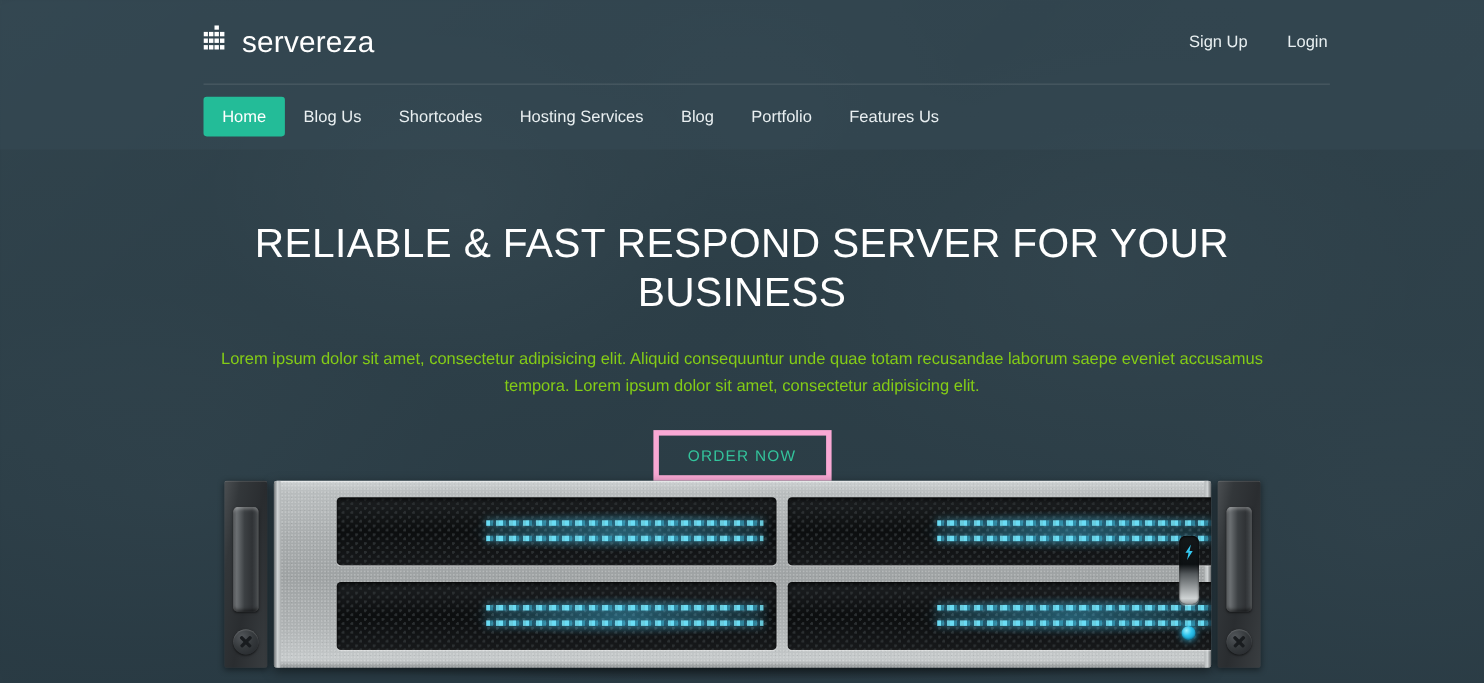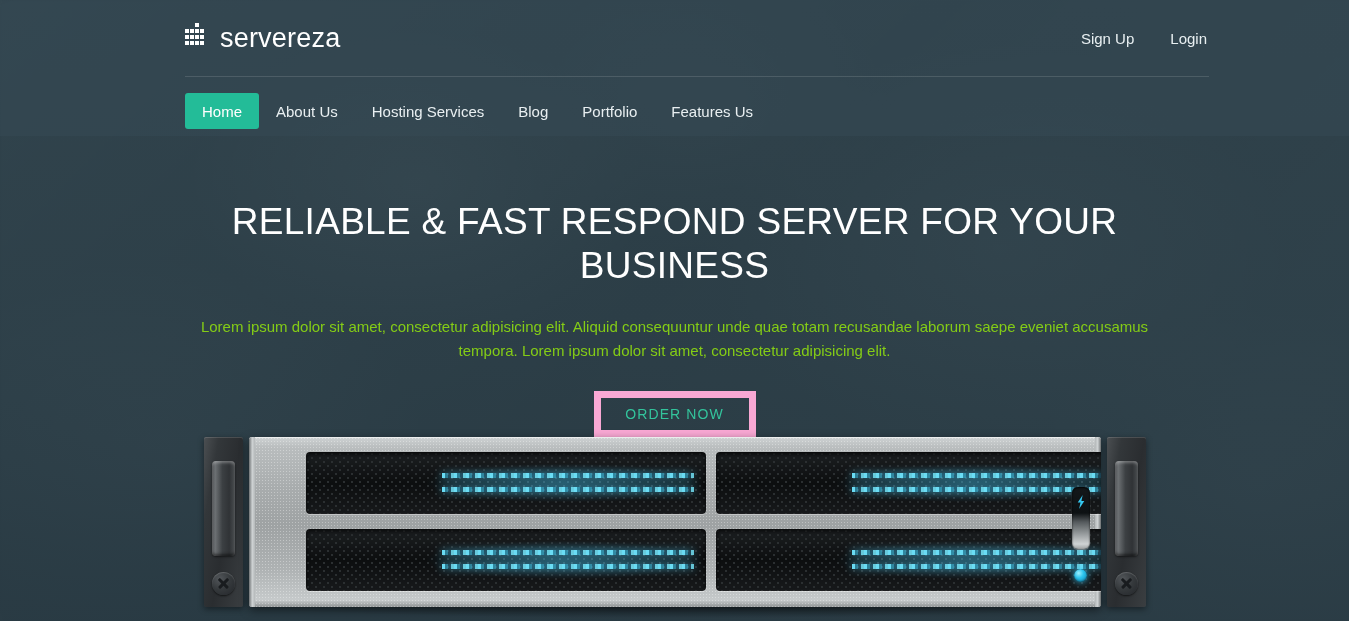--- a/index.html
+++ b/index.html
@@ -110,21 +110,21 @@
     top: 76px; left: 0; right: 0;
     height: 1px;
     background: rgba(255,255,255,0.13);
   }
 
   .mainnav {
     position: absolute;
     top: 83px; left: 0; right: 0;
     height: 46px;
     display: flex;
-    align-items: flex-end;
+    align-items: center;
   }
   .nav-item {
     display: inline-flex;
     align-items: center;
     justify-content: center;
     height: 36px;
     padding: 0 17px;
     color: #e9eff1;
     font-size: 15px;
     text-decoration: none;
@@ -164,21 +164,21 @@
   }
   .cta-wrap {
     margin-top: 28px;
   }
   .cta-button {
     display: inline-flex;
     align-items: center;
     justify-content: center;
     width: 162px;
     height: 46px;
-    border: 7px solid #f9a8d4;
+    border: 5px solid #f9a8d4;
     background: transparent;
     color: #33c49c;
     font-size: 14px;
     letter-spacing: 1.1px;
     font-family: "Liberation Sans", sans-serif;
     cursor: pointer;
   }
 
   
   .server {
@@ -401,21 +401,22 @@
           <a class="auth-link" href="#">Sign Up</a>
           <a class="auth-link" href="#">Login</a>
         </nav>
 
       </div>
 
       <div class="header-divider"></div>
 
       <nav class="mainnav">
         <a class="nav-item active" href="#">Home</a>
-        <a class="nav-item" href="#">About Us</a>
+        <a class="nav-item" href="#">Blog Us</a>
+        <a class="nav-item" href="#">Shortcodes</a>
         <a class="nav-item" href="#">Hosting Services</a>
         <a class="nav-item" href="#">Blog</a>
         <a class="nav-item" href="#">Portfolio</a>
         <a class="nav-item" href="#">Features Us</a>
       </nav>
 
     </div>
   </header>
 
   <section class="hero">

